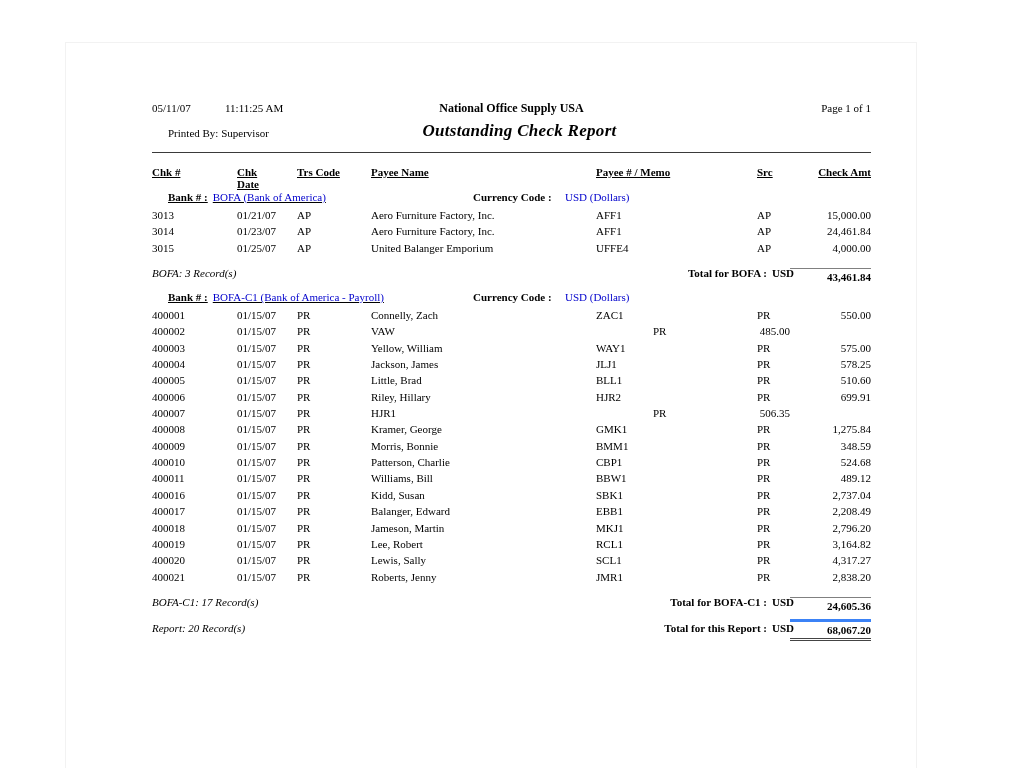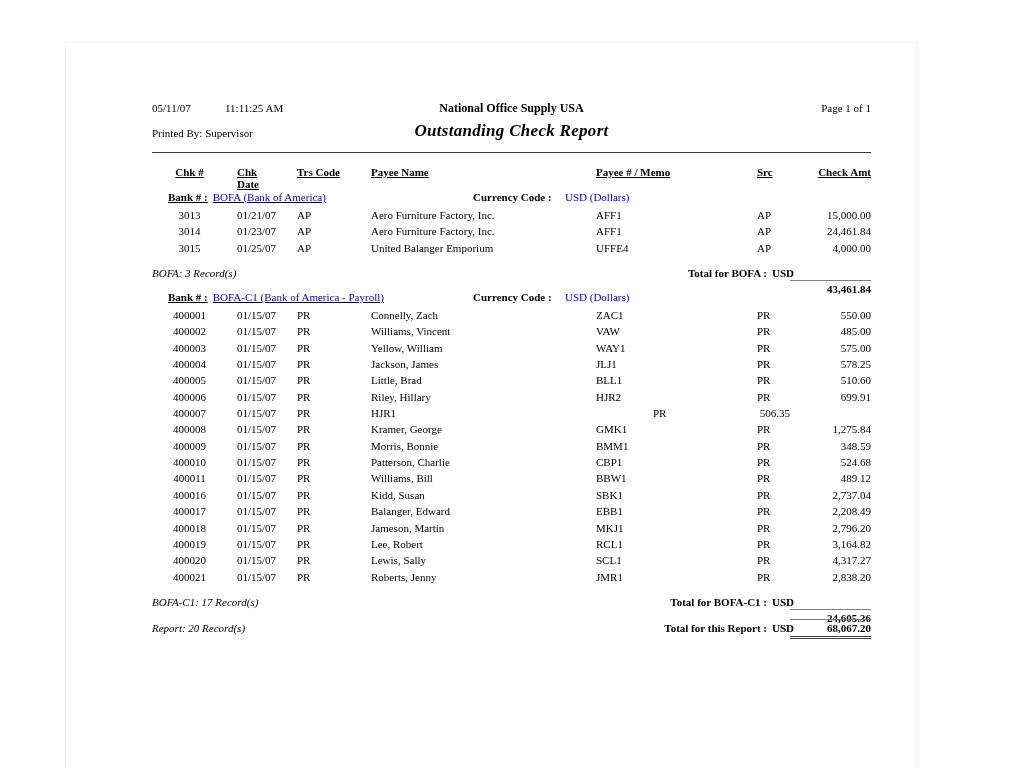--- a/index.html
+++ b/index.html
@@ -9,50 +9,50 @@
              border-left:1px solid #f2f2f2;border-top:1px solid #f2f2f2;border-right:1px solid #f2f2f2;}
   .content{position:absolute;left:152px;top:100px;width:719px;font-size:11px;}
   .b{font-weight:bold;}
   .blue{color:#0000CC;}
   
   .h1{position:relative;height:16px;}
   .h-date{position:absolute;left:0;top:2px;}
   .h-time{position:absolute;left:73px;top:2px;}
   .h-co{position:absolute;left:0;top:1px;width:100%;text-align:center;font-weight:bold;font-size:12px;font-family:Liberation Serif, serif;}
   .h-page{position:absolute;right:0;top:2px;}
-  .h2{position:relative;height:26px;margin-top:4px;}
+  .h2{position:relative;height:26px;margin-top:4px;margin-left:16px;}
   .printed{position:absolute;left:0;top:7px;}
   .title{position:absolute;left:0;top:1px;width:100%;text-align:center;font-size:17px;font-weight:bold;letter-spacing:.3px;font-style:italic;}
   .toprule{height:0;border-top:1px solid #3a3a3a;margin-top:6px;}
   
   .grid{display:grid;grid-template-columns:75px 53px 91px 225px 104px 90px 81px;}
-  .c1{text-align:center;}
+  .c1{text-align:left;}
   .c2{padding-left:10px;}
   .c3{padding-left:17px;}
   .c6{padding-left:57px;}
   .c7{text-align:right;}
   .colhdr{margin-top:13px;height:15px;font-weight:bold;}
   .colhdr span{text-decoration:underline;}
   
   .bankline{position:relative;height:15px;margin-top:10px;padding-left:16px;text-decoration:underline;}
   .bank-value{margin-left:5px;}
   .cur-label{position:absolute;left:321px;top:0;font-weight:bold;}
   .cur-value{position:absolute;left:413px;top:0;}
   .rows{margin-top:1px;}
   .row{height:16.35px;line-height:16.35px;}
   .gfooter{position:relative;height:17px;margin-top:8px;}
   .records{position:absolute;left:0;top:3px;font-style:italic;}
   .tlabel{position:absolute;right:104px;top:3px;font-weight:bold;}
   .usd{position:absolute;left:620px;top:3px;font-weight:bold;}
-  .gfooter .amt{position:absolute;right:0;top:16px;width:81px;text-align:right;font-weight:bold;
+  .gfooter .amt{position:absolute;right:0;top:4px;width:81px;text-align:right;font-weight:bold;
                 border-top:1px solid #808080;padding-top:2px;}
   
   .rfooter{position:relative;height:24px;margin-top:9px;}
   .rfooter .amt{position:absolute;right:0;top:0;width:81px;text-align:right;font-weight:bold;
-                border-top:1px solid #3b82f6;border-bottom:3px double #444;padding:2px 0 2px 0;}
+                border-top:3px solid #3b82f6;border-bottom:3px double #444;padding:2px 0 2px 0;}
 </style>
 </head>
 <body>
 
 <div class="page-edge"></div>
 
 <div class="content">
 
   <div class="h1">
     <span class="h-date">05/11/07</span>
@@ -134,21 +134,20 @@
     <span class="c3">PR</span>
     <span class="c4">Connelly, Zach</span>
     <span class="c5">ZAC1</span>
     <span class="c6">PR</span>
     <span class="c7">550.00</span>
   </div>
           <div class="row grid">
     <span class="c1">400002</span>
     <span class="c2">01/15/07</span>
     <span class="c3">PR</span>
-    <span class="c4">Williams, Vincent</span>
     <span class="c5">VAW</span>
     <span class="c6">PR</span>
     <span class="c7">485.00</span>
   </div>
           <div class="row grid">
     <span class="c1">400003</span>
     <span class="c2">01/15/07</span>
     <span class="c3">PR</span>
     <span class="c4">Yellow, William</span>
     <span class="c5">WAY1</span>

